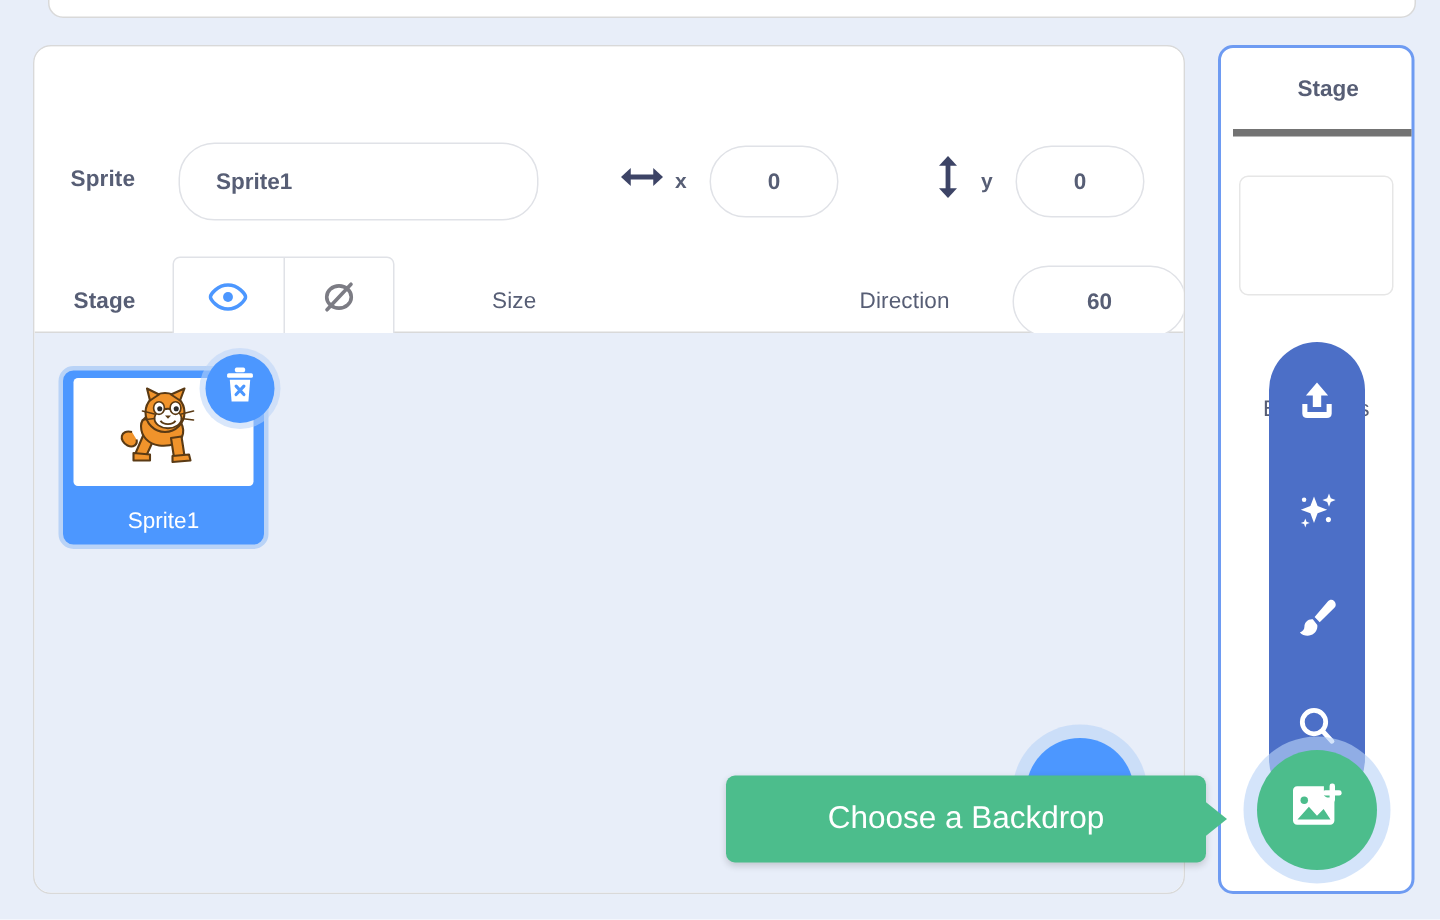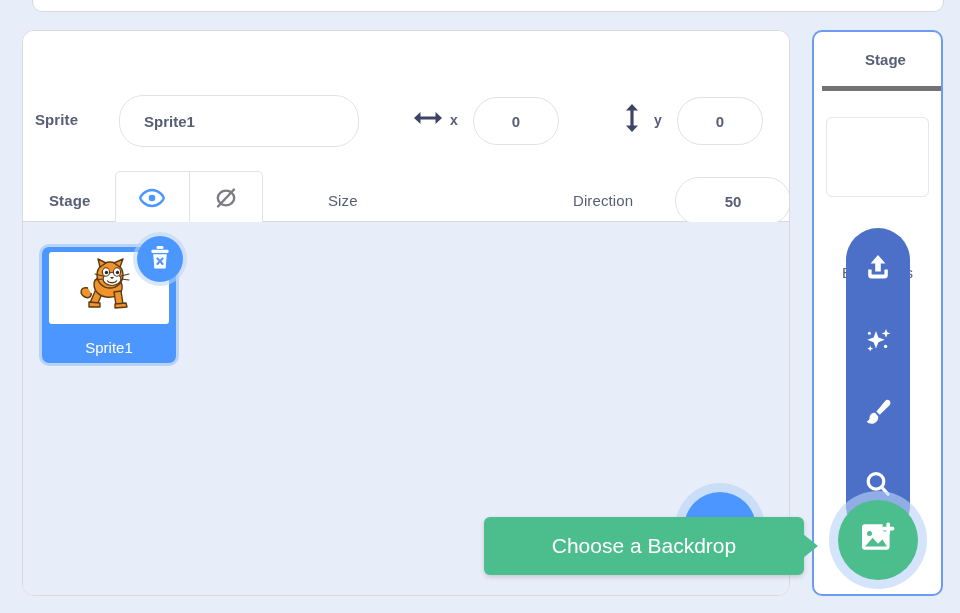--- a/index.html
+++ b/index.html
@@ -73,21 +73,21 @@
     font-size: 15px;
     font-weight: bold;
     display: flex;
     align-items: center;
     font-family: "Liberation Sans", sans-serif;
   }
   .pill-input.left-text { padding-left: 24px; }
   .pill-input.center-text { justify-content: center; }
 
   
-  #sprite-name-label { left: 12px; top: 80px; }
+  #sprite-name-label { left: 24px; top: 80px; }
   #sprite-name-input { left: 96px; top: 64px; width: 240px; height: 52px; }
 
   #x-icon  { position: absolute; left: 390px; top: 78px; width: 30px; height: 18px; }
   #x-label { left: 427px; top: 81px; font-size: 14px; }
   #x-input { left: 450px; top: 66px; width: 86px; height: 48px; }
 
   #y-icon  { position: absolute; left: 600px; top: 72px; width: 18px; height: 30px; }
   #y-label { left: 631px; top: 81px; font-size: 14px; }
   #y-input { left: 654px; top: 66px; width: 86px; height: 48px; }
 
@@ -355,21 +355,21 @@
             <ellipse cx="13" cy="11" rx="8.2" ry="7.4" fill="none" stroke="#7C7C84" stroke-width="2.4"></ellipse>
             <line x1="5" y1="19.5" x2="21" y2="2.5" stroke="#7C7C84" stroke-width="2.4" stroke-linecap="round"></line>
           </svg>
         </span>
       </div>
     </div>
 
     <div class="info-label thin" id="size-label">Size</div>
 
     <div class="info-label thin" id="direction-label">Direction</div>
-    <div class="pill-input center-text" id="direction-input">50</div>
+    <div class="pill-input center-text" id="direction-input">60</div>
   </div>
 
   <div id="sprite-list">
     <div id="sprite-tile-wrap">
 
       <div id="sprite-tile">
         <div id="sprite-thumb">
           <span>
             <svg width="66" height="56" viewBox="0 0 66 56">
               <g stroke="#5A3A14" stroke-width="1.4" stroke-linejoin="round">

